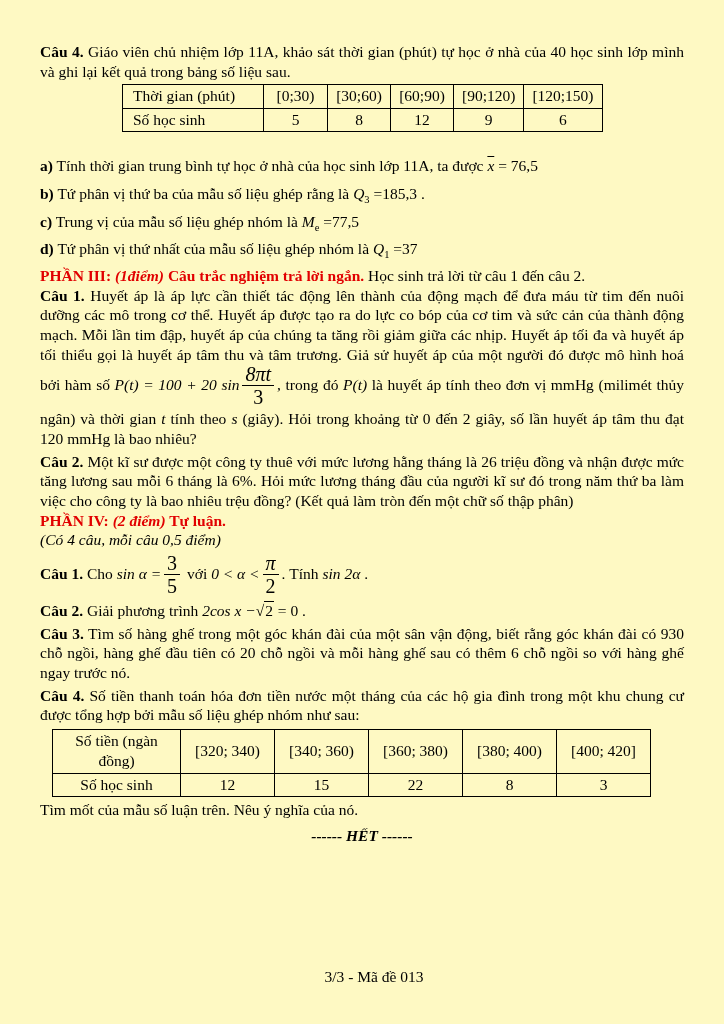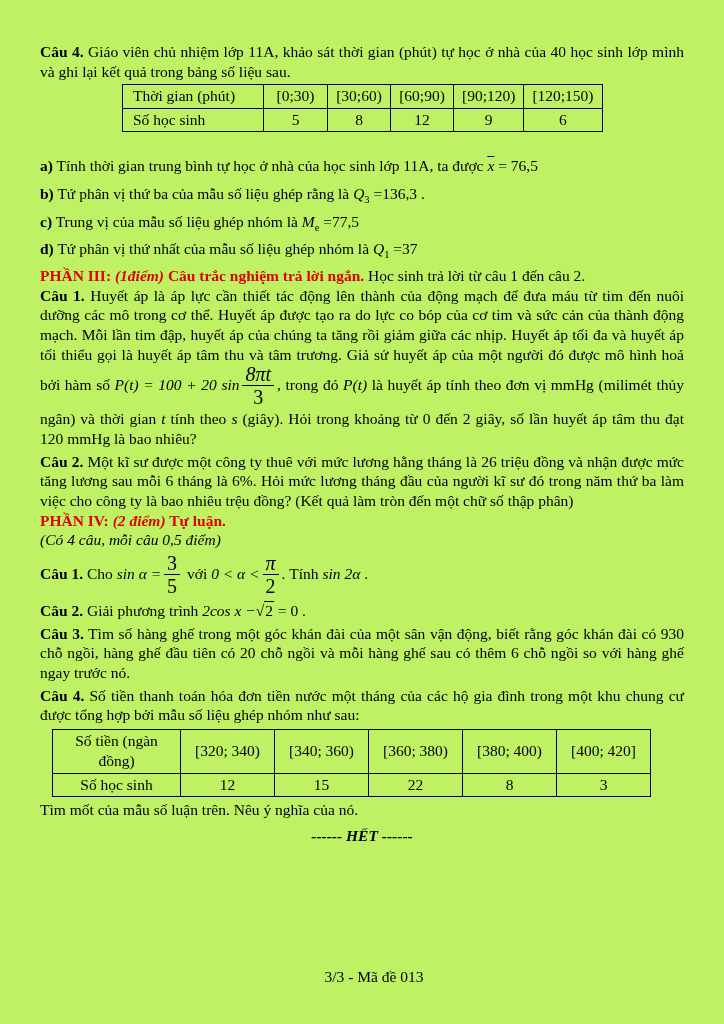--- a/index.html
+++ b/index.html
@@ -1,17 +1,17 @@
 <!DOCTYPE html>
 <html><head>
 <meta charset="utf-8">
 <style>
   html,body{margin:0;padding:0;background:#fff;}
   .page{
-    width:724px;height:1024px;position:relative;background:#bef264;overflow:hidden;
+    width:724px;height:1024px;position:relative;background:#fef9c3;overflow:hidden;
     font-family:"Liberation Serif",serif;font-size:15.5px;color:#000;
   }
   .content{position:absolute;left:40px;top:42px;width:644px;}
   p{margin:0;text-align:justify;line-height:1.27;}
   .b{font-weight:bold;}
   .i{font-style:italic;}
   .bi{font-weight:bold;font-style:italic;}
   .red{color:#e10000;}
   .mv{font-style:italic;}
   sub{font-size:10.5px;line-height:0;}
@@ -66,21 +66,21 @@
         <td>8</td>
         <td>12</td>
         <td>9</td>
         <td>6</td>
       </tr>
     </tbody>
       </table>
 
     <p class="stmt stmt-first"><span class="b">a)</span><span> Tính thời gian trung bình tự học ở nhà của học sinh lớp 11A, ta được </span><span class="ovl">x</span> <span>= 76,5</span></p>
 
-    <p class="stmt"><span class="b">b)</span><span> Tứ phân vị thứ ba của mẫu số liệu ghép rằng là </span><span class="mv">Q</span><sub>3</sub> <span>=136,3</span><span> .</span></p>
+    <p class="stmt"><span class="b">b)</span><span> Tứ phân vị thứ ba của mẫu số liệu ghép rằng là </span><span class="mv">Q</span><sub>3</sub> <span>=185,3</span><span> .</span></p>
 
     <p class="stmt"><span class="b">c)</span><span> Trung vị của mẫu số liệu ghép nhóm là </span><span class="mv">M</span><sub>e</sub> <span>=77,5</span><span></span></p>
 
     <p class="stmt"><span class="b">d)</span><span> Tứ phân vị thứ nhất của mẫu số liệu ghép nhóm là </span><span class="mv">Q</span><sub>1</sub> <span>=37</span><span></span></p>
 
     <p class="sec3"><span class="b red">PHẦN III: </span><span class="bi red">(1điểm)</span><span class="b red"> Câu trắc nghiệm trả lời ngắn.</span><span> Học sinh trả lời từ câu 1 đến câu 2.</span></p>
 
     <p><span class="b">Câu 1.</span><span> Huyết áp là áp lực cần thiết tác động lên thành của động mạch để đưa máu từ tim đến nuôi dưỡng các mô trong cơ thể. Huyết áp được tạo ra do lực co bóp của cơ tim và sức cản của thành động mạch. Mỗi lần tim đập, huyết áp của chúng ta tăng rồi giảm giữa các nhịp. Huyết áp tối đa và huyết áp tối thiểu gọi là huyết áp tâm thu và tâm trương. Giả sử huyết áp của một người đó được mô hình hoá bởi hàm số </span><span class="mv">P(t) = 100 + 20 sin</span><span class="frac">
           <span class="num mv">8πt</span>
           <span class="den">3</span>

